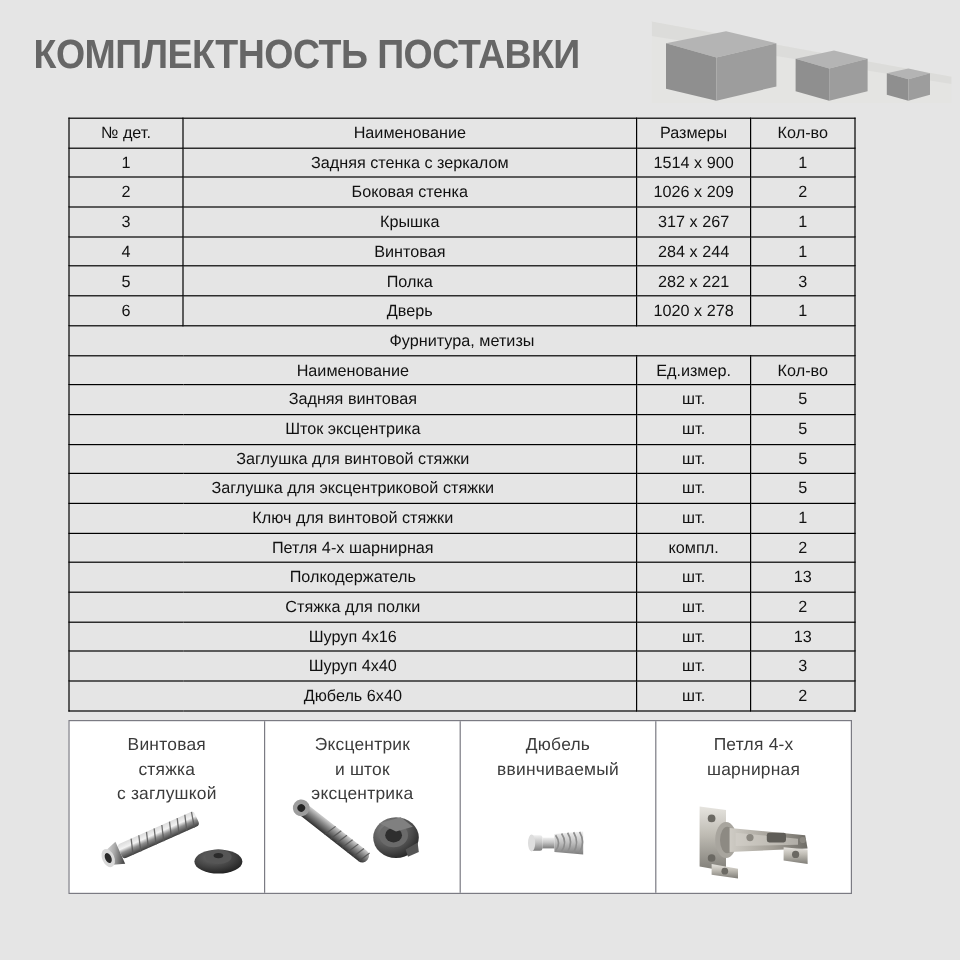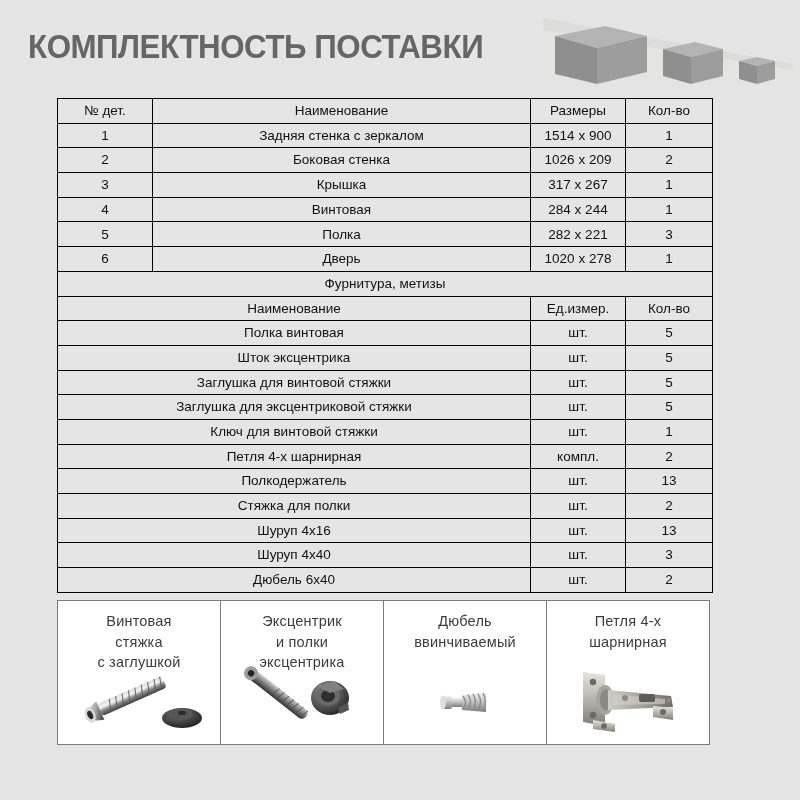--- a/index.html
+++ b/index.html
@@ -199,21 +199,21 @@
           <td colspan="4" class="spacer-row">Фурнитура, метизы</td>
         </tr>
         <tr>
           <td colspan="2">Наименование</td>
           <td>Ед.измер.</td>
           <td>Кол-во</td>
         </tr>
       </tbody>
     <tbody id="hardware-body">
         <tr>
-          <td colspan="2">Полка винтовая</td>
+          <td colspan="2">Задняя винтовая</td>
           <td>шт.</td>
           <td>5</td>
         </tr>
         <tr>
           <td colspan="2">Шток эксцентрика</td>
           <td>шт.</td>
           <td>5</td>
         </tr>
         <tr>
           <td colspan="2">Заглушка для винтовой стяжки</td>
@@ -314,21 +314,21 @@
           <ellipse cx="118" cy="58" rx="20" ry="10" fill="url(#g-cap)"></ellipse>
           <ellipse cx="118" cy="54" rx="11" ry="6" fill="#565656"></ellipse>
           <ellipse cx="118" cy="53" rx="4" ry="2.2" fill="#2b2b2b"></ellipse>
         </svg>
       </div>
     </div>
 
     <div class="photo-cell">
       <div class="photo-caption">
         <div>Эксцентрик</div>
-        <div>и  полки</div>
+        <div>и  шток</div>
         <div>эксцентрика</div>
       </div>
       <div class="photo-img">
         <svg viewBox="0 0 150 78" width="150" height="78">
           <defs>
             <linearGradient id="g-dowel" x1="0" y1="0" x2="0" y2="1">
               <stop offset="0%" stop-color="#cfcfcf"></stop>
               <stop offset="40%" stop-color="#8a8a8a"></stop>
               <stop offset="100%" stop-color="#2f2f2f"></stop>
             </linearGradient>

